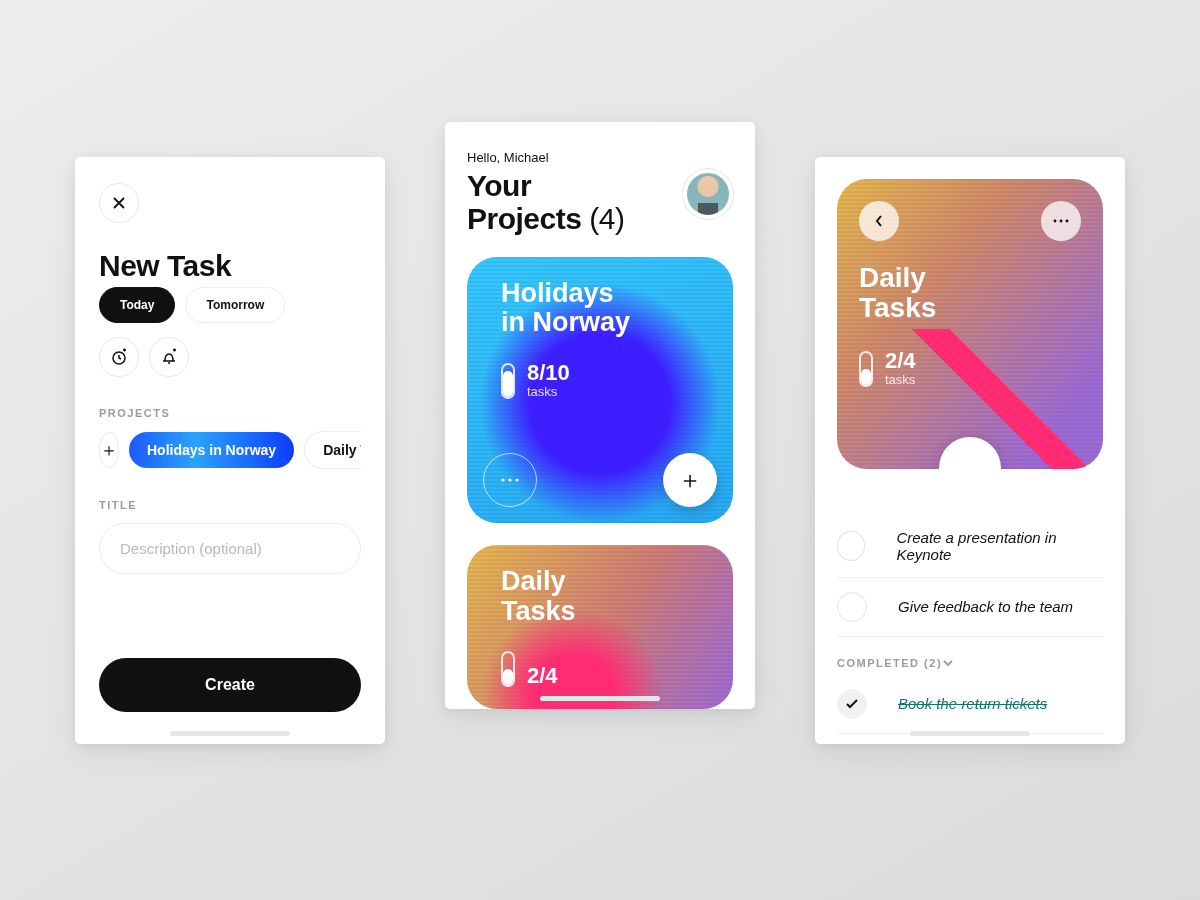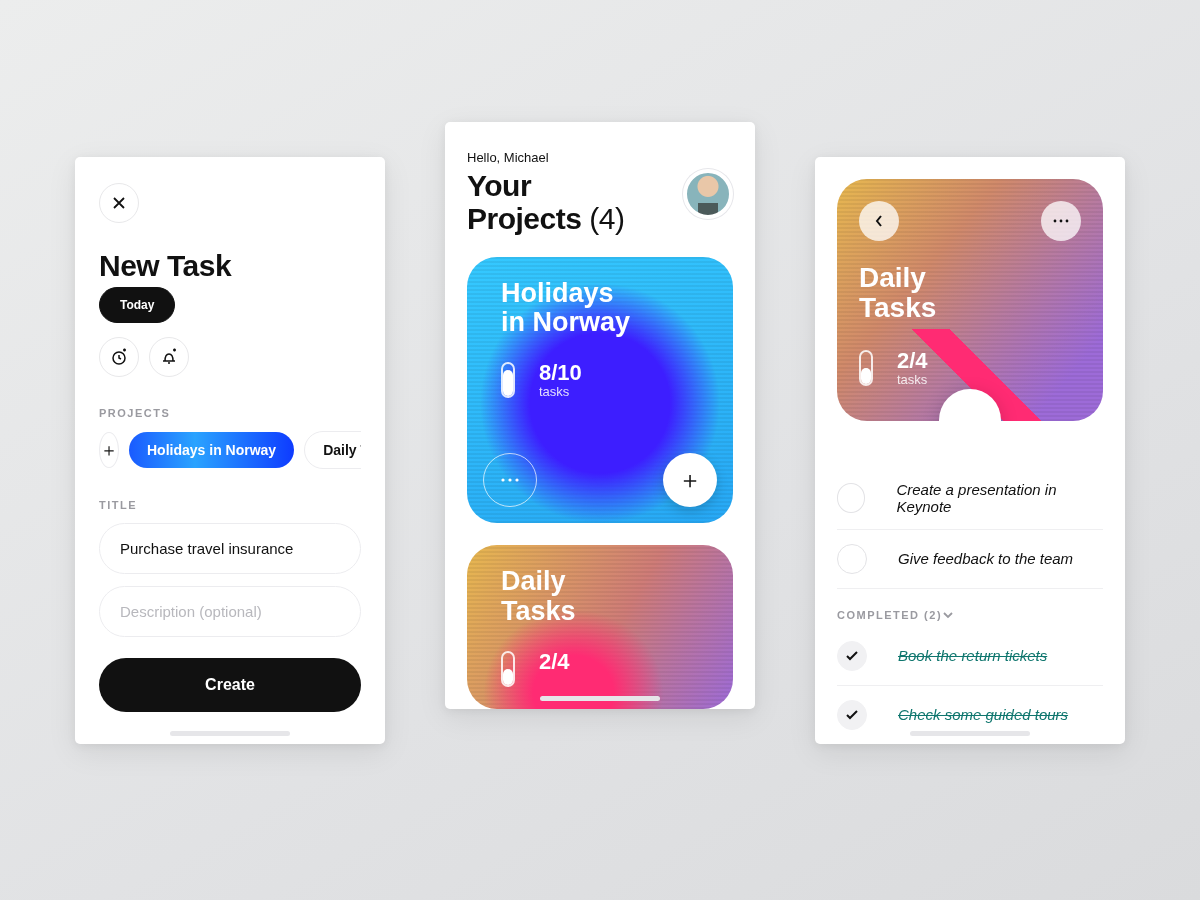--- a/index.html
+++ b/index.html
@@ -108,21 +108,21 @@
       linear-gradient(160deg,#35c9ff 0%, #27a8f5 100%);
   }
   .card.orange {
     height: 170px;
     background:
       radial-gradient(ellipse at 40% 90%, #ff2b73 0 40px, rgba(255,43,115,0) 90px),
       repeating-linear-gradient(0deg, rgba(0,0,0,.06) 0 2px, rgba(255,255,255,0) 2px 4px),
       linear-gradient(120deg,#e7b84f 0%, #cf7c78 55%, #9d6bd8 100%);
   }
   .card h2 { font-size:27px; font-weight:800; line-height:1.1; }
-  .taskstat { display:flex; align-items:flex-start; gap:24px; margin-top:24px; }
+  .taskstat { display:flex; align-items:flex-end; gap:12px; margin-top:24px; }
   .pill {
     width:14px; height:36px; border-radius:7px;
     border:2px solid rgba(255,255,255,.85);
     position:relative;
   }
   .pill::after{
     content:""; position:absolute; left:0; right:0; bottom:0;
     background:#fff; border-radius:6px;
   }
   .pill.p80::after{ top:20%; }
@@ -192,20 +192,21 @@
       <svg width="14" height="14" viewBox="0 0 14 14" stroke="#111" stroke-width="1.8" fill="none">
           <path d="M2 2 L12 12 M12 2 L2 12"></path>
         </svg>
     </span>
   </div>
 
   <h1>New Task</h1>
 
   <div class="chiprow">
     <div class="chip dark">Today</div>
+    <div class="chip">Tomorrow</div>
   </div>
 
   <div class="iconrow">
     <div class="round-btn">
       <span>
         <svg width="18" height="18" viewBox="0 0 18 18" stroke="#111" stroke-width="1.5" fill="none">
             <circle cx="9" cy="10" r="6"></circle>
             <path d="M9 7v3l2 1"></path>
             <path d="M13 2h3M14.5 0.5v3"></path>
           </svg>
@@ -224,21 +225,20 @@
   <div class="section-label">PROJECTS</div>
   <div class="projrow">
     <div class="add-round">
       <span>＋</span>
     </div>
     <div class="projchip selected">Holidays in Norway</div>
     <div class="projchip">Daily T</div>
   </div>
 
   <div class="section-label">TITLE</div>
-  <div class="field">Purchase travel insurance</div>
   <div class="field placeholder">Description (optional)</div>
 
   <div class="spacer"></div>
   <button class="primary-btn">Create</button>
   <div class="home-ind"></div>
 </div>
 
 <div class="phone mid p2">
   <div class="greet">Hello, Michael</div>
   <div class="headrow">
@@ -343,25 +343,15 @@
     <div class="taskitem done">
       <div class="tick done">
         <span>
           <svg width="12" height="10" viewBox="0 0 12 10" stroke="#111" stroke-width="2" fill="none">
               <path d="M1 5 L4 8 L11 1"></path>
             </svg>
         </span>
       </div>
       <div class="tlabel">Book the return tickets</div>
     </div>
-    <div class="taskitem done" style="border-bottom:none">
-      <div class="tick done">
-        <span>
-          <svg width="12" height="10" viewBox="0 0 12 10" stroke="#111" stroke-width="2" fill="none">
-              <path d="M1 5 L4 8 L11 1"></path>
-            </svg>
-        </span>
-      </div>
-      <div class="tlabel">Check some guided tours</div>
-    </div>
   </div>
   <div class="home-ind"></div>
 </div>
 
 </body></html>

